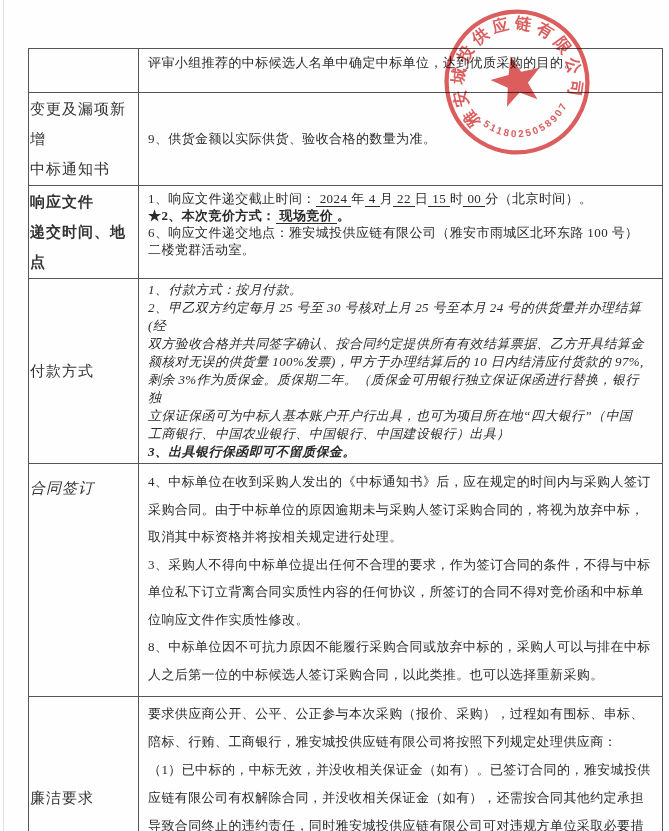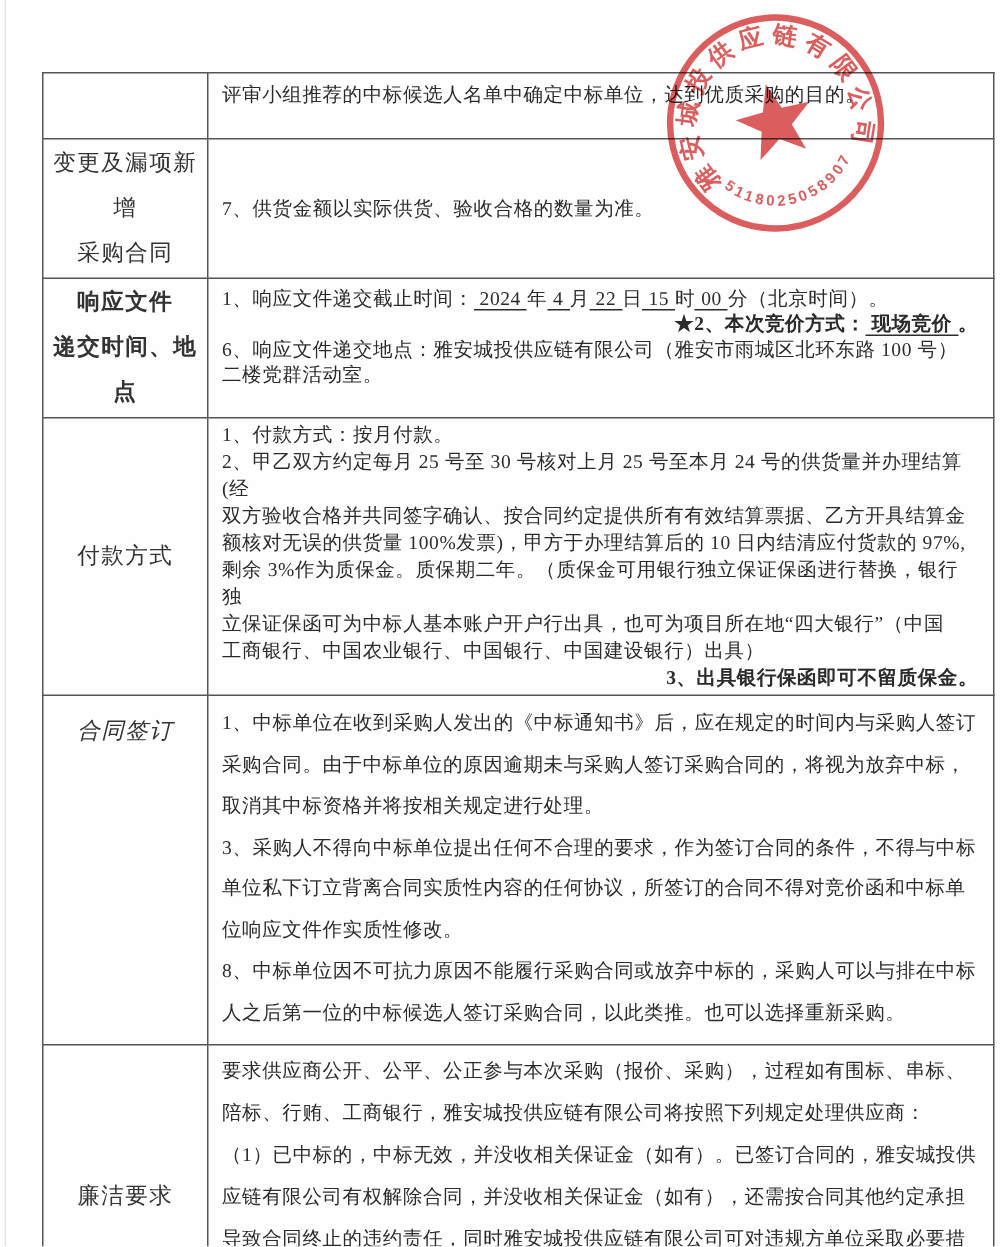--- a/index.html
+++ b/index.html
@@ -8,36 +8,36 @@
     font-family:"Liberation Serif","DejaVu Serif",serif;
     color:#2b2b2b;overflow:hidden;
   }
   .scan-edge{position:absolute;left:3px;top:0;width:1px;height:831px;background:#e4e4e4;}
   table.doc{
     position:absolute;left:28px;top:48px;width:635px;
     border-collapse:collapse;table-layout:fixed;
   }
   table.doc td{border:1px solid #555;vertical-align:middle;overflow:hidden;}
   td.lab{
-    width:110px;text-align:center;font-size:15px;letter-spacing:1px;color:#333;
+    width:110px;font-size:15px;letter-spacing:1px;color:#333;
     line-height:30px;
     margin-top:18px;
   }
   td.con{padding:2px 10px 2px 9px;font-size:13px;letter-spacing:0.4px;text-align:left;}
   .para,td.con p{white-space:pre-line;margin:0;}
   tr.r1 td.con{vertical-align:top;padding-top:4px;line-height:20px;}
   tr.r2 td.con{line-height:20px;}
   tr.r3 td.con{vertical-align:top;padding-top:4px;line-height:17px;}
-  tr.r4 td.con{line-height:18px;}
+  tr.r4 td.con{line-height:18px;font-style:italic;}
   tr.r5 td.con{line-height:18px;}
   tr.r6 td.lab{vertical-align:top;padding-top:9px;font-style:italic;}
   tr.r6 td.con{vertical-align:top;padding-top:4px;line-height:27.5px;}
   tr.r7 td.con{line-height:28px;}
   .lab2{line-height:32px;font-weight:bold;}
-  .b{font-weight:bold;text-align:right;}
+  .b{font-weight:bold;}
   .u{border-bottom:1px solid #2c2c2c;padding:0 4px;}
   .stamp{
     position:absolute;left:441px;top:6px;width:152px;height:152px;
     mix-blend-mode:multiply;opacity:0.9;pointer-events:none;
   }
   .seal-name{font-size:17px;font-weight:bold;letter-spacing:5px;
     font-family:"Liberation Serif","DejaVu Serif",serif;text-anchor:middle;}
   .seal-num{font-size:10.5px;font-weight:bold;letter-spacing:2.4px;
     font-family:"Liberation Sans","DejaVu Sans",sans-serif;text-anchor:middle;}
 </style>
@@ -56,24 +56,24 @@
       <tr class="r1">
         <td class="lab" style="height:41px"></td>
         <td class="con">
           <div class="para">评审小组推荐的中标候选人名单中确定中标单位，达到优质采购的目的。</div>
         </td>
       </tr>
 
       <tr class="r2">
         <td class="lab" style="height:57px">
           <div>变更及漏项新增</div>
-          <div>采购合同</div>
+          <div>中标通知书</div>
         </td>
         <td class="con">
-          <div class="para">7、供货金额以实际供货、验收合格的数量为准。</div>
+          <div class="para">9、供货金额以实际供货、验收合格的数量为准。</div>
         </td>
       </tr>
 
       <tr class="r3">
         <td class="lab lab2" style="height:70px">
           <div>响应文件</div>
           <div>递交时间、地点</div>
         </td>
         <td class="con">
           <div class="para"><span>1、响应文件递交截止时间：</span><span class="u">2024</span><span>年</span><span class="u">4</span><span>月</span><span class="u">22</span><span>日</span><span class="u">15</span><span>时</span><span class="u">00</span><span>分（北京时间）。</span></div>
@@ -94,21 +94,21 @@
 立保证保函可为中标人基本账户开户行出具，也可为项目所在地“四大银行”（中国
 工商银行、中国农业银行、中国银行、中国建设银行）出具）</div>
           <div class="para b">3、出具银行保函即可不留质保金。</div>
         </td>
       </tr>
 
 
       <tr class="r6">
         <td class="lab" style="height:222px">合同签订</td>
         <td class="con">
-          <p>1、中标单位在收到采购人发出的《中标通知书》后，应在规定的时间内与采购人签订
+          <p>4、中标单位在收到采购人发出的《中标通知书》后，应在规定的时间内与采购人签订
 采购合同。由于中标单位的原因逾期未与采购人签订采购合同的，将视为放弃中标，
 取消其中标资格并将按相关规定进行处理。</p>
           <p>3、采购人不得向中标单位提出任何不合理的要求，作为签订合同的条件，不得与中标
 单位私下订立背离合同实质性内容的任何协议，所签订的合同不得对竞价函和中标单
 位响应文件作实质性修改。</p>
           <p>8、中标单位因不可抗力原因不能履行采购合同或放弃中标的，采购人可以与排在中标
 人之后第一位的中标候选人签订采购合同，以此类推。也可以选择重新采购。</p>
         </td>
       </tr>
 

